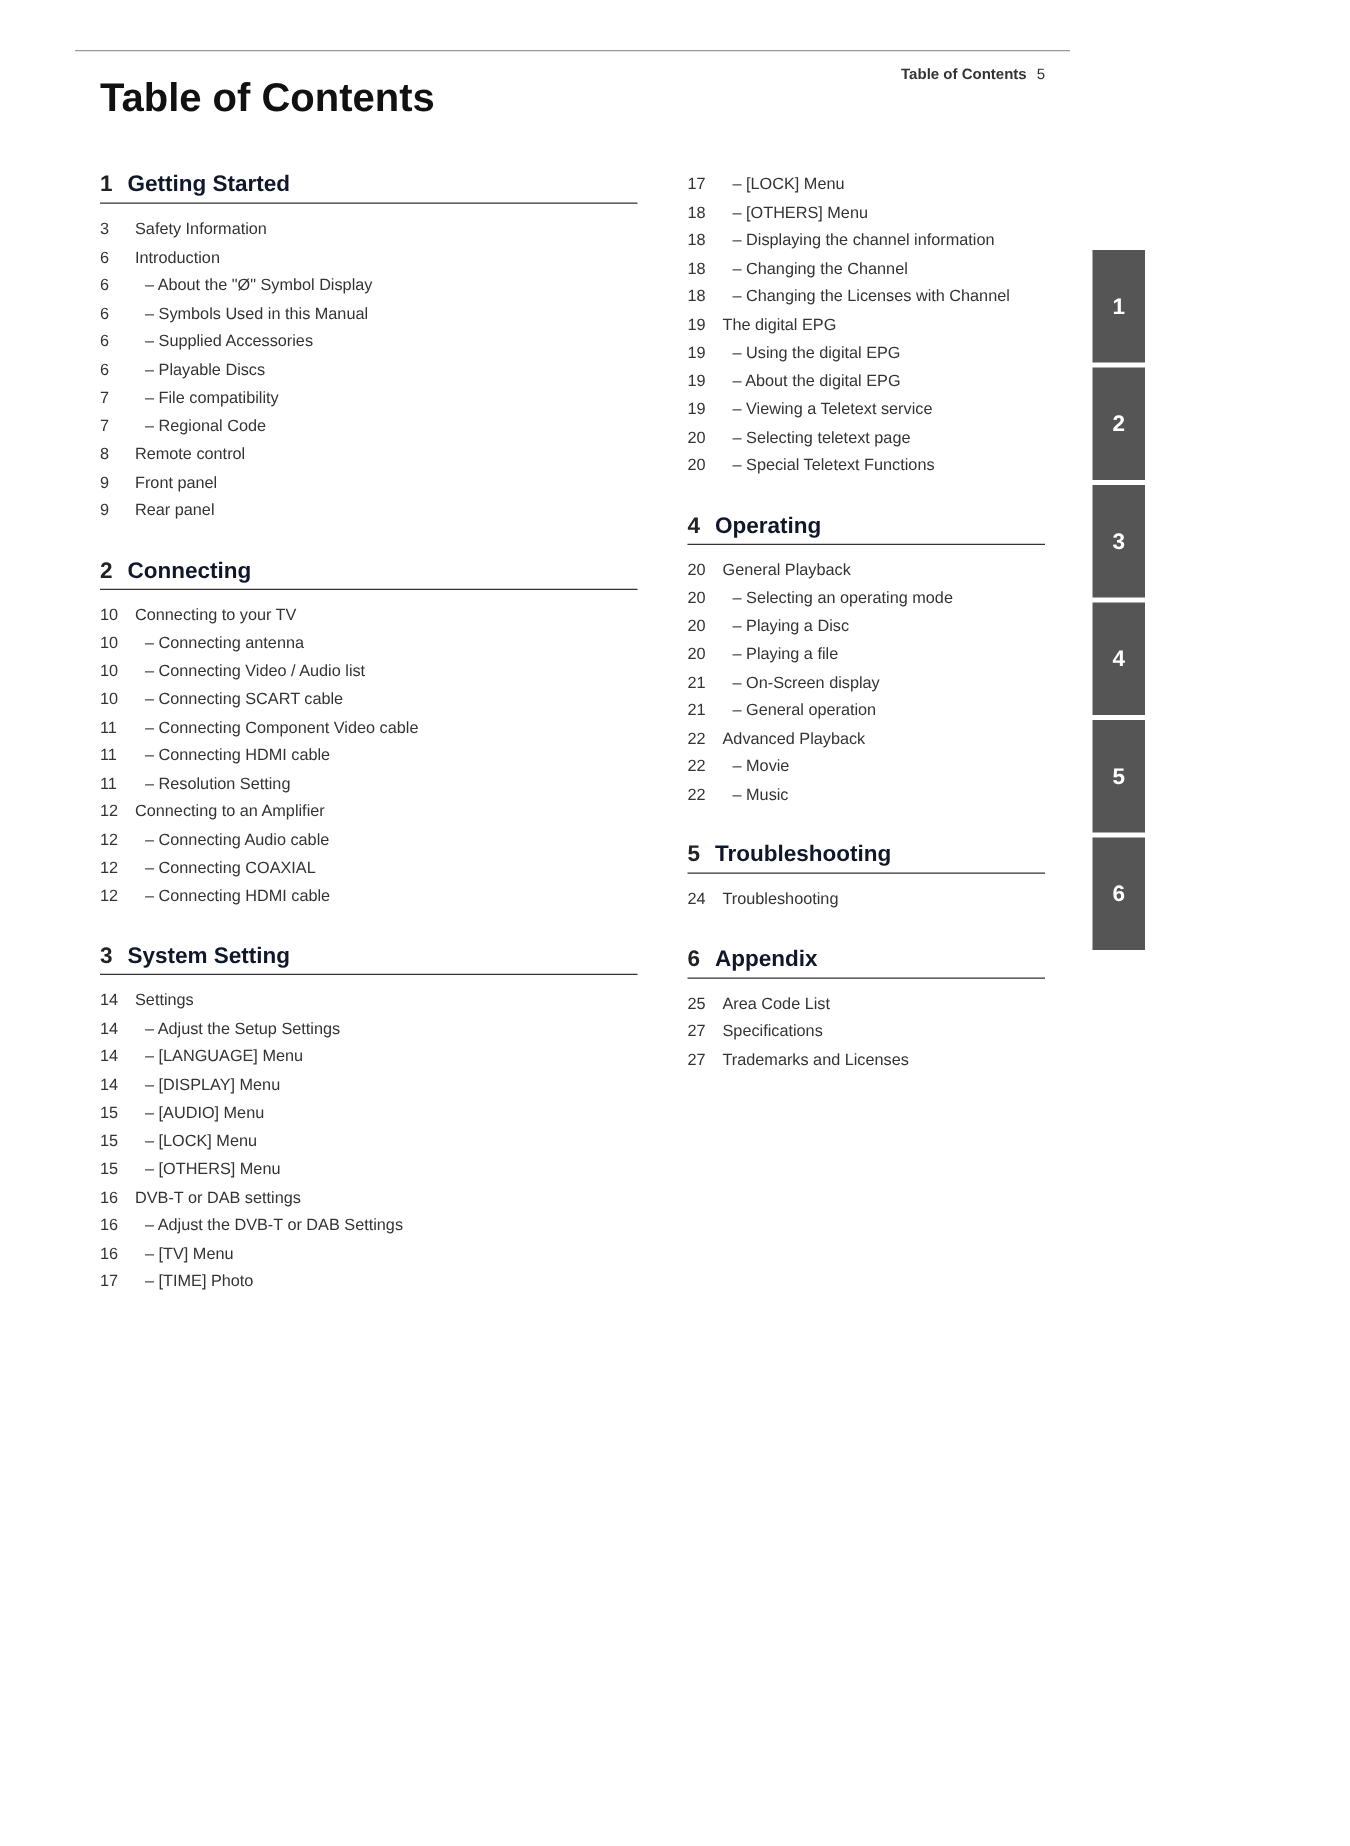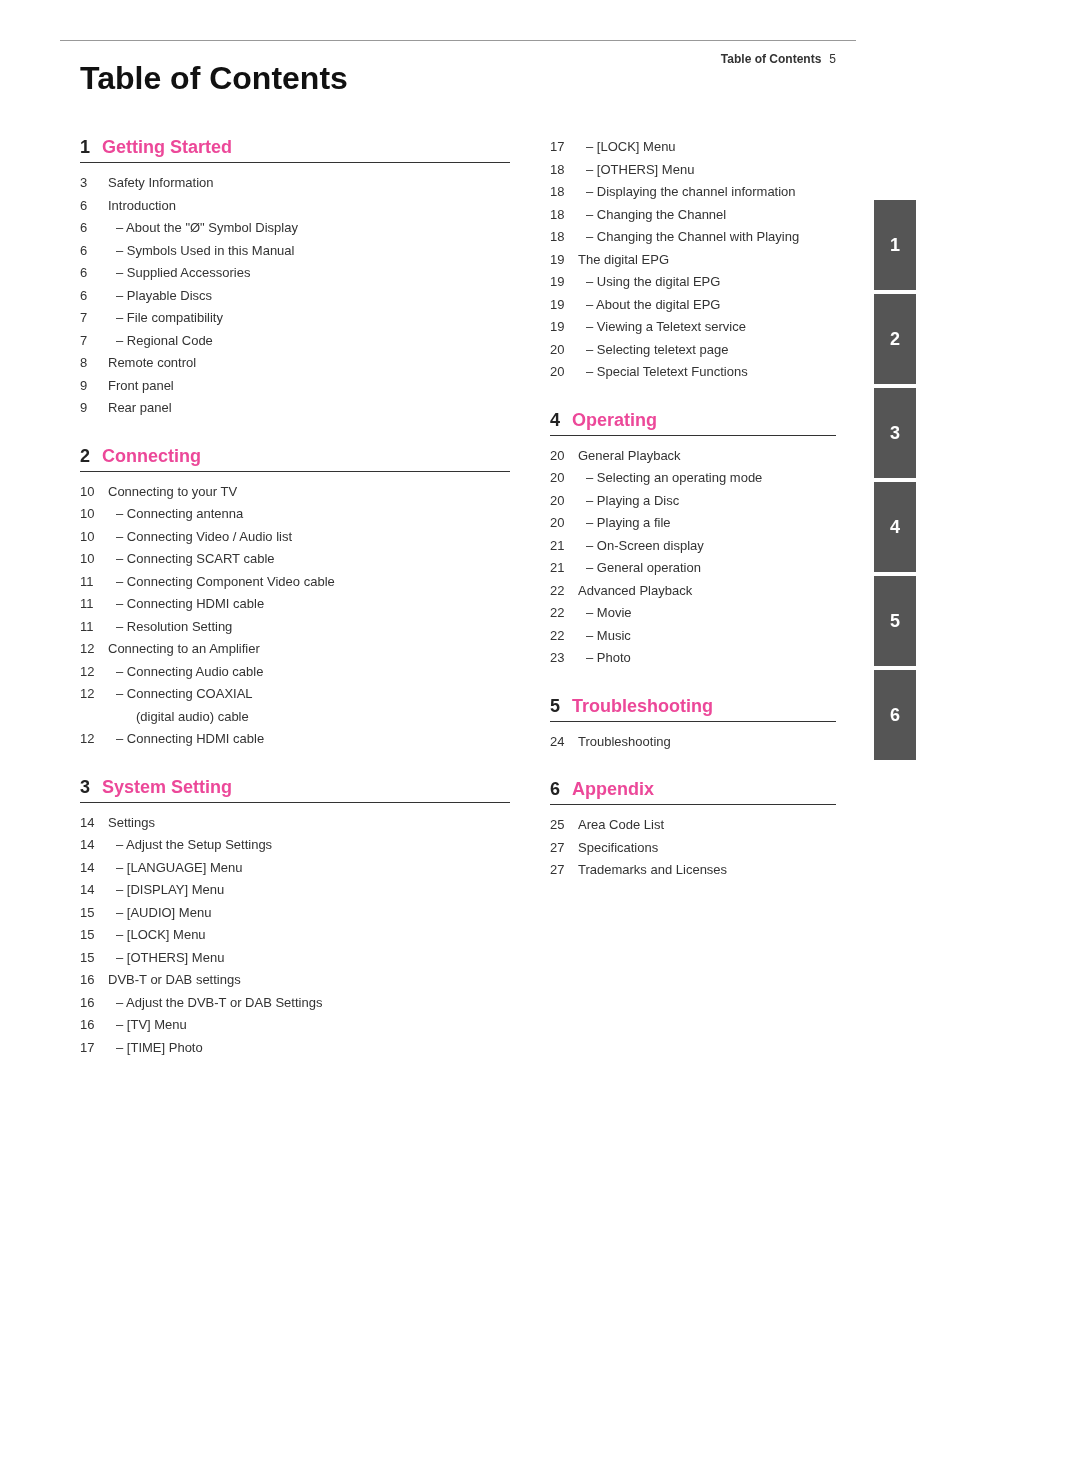--- a/index.html
+++ b/index.html
@@ -109,21 +109,21 @@
 
     .section-number {
       font-size: 18px;
       font-weight: bold;
       color: #222;
     }
 
     .section-title {
       font-size: 18px;
       font-weight: bold;
-      color: #ec4899;
+      color: #0f172a;
     }
 
     
     .toc-entry {
       display: flex;
       align-items: flex-start;
       margin-bottom: 3px;
       line-height: 1.5;
     }
 
@@ -260,24 +260,20 @@
           </div>
         <div class="toc-entry">
             <span class="toc-page">12</span>
             <span class="toc-text sub">– Connecting Audio cable</span>
           </div>
         <div class="toc-entry">
             <span class="toc-page">12</span>
             <span class="toc-text sub">– Connecting COAXIAL</span>
           </div>
         <div class="toc-entry">
-            <span class="toc-page"></span>
-            <span class="toc-text sub" style="padding-left:28px;">(digital audio) cable</span>
-          </div>
-        <div class="toc-entry">
             <span class="toc-page">12</span>
             <span class="toc-text sub">– Connecting HDMI cable</span>
           </div>
       </div>
 
       <div class="section">
         <div class="section-header">
           <span class="section-number">3</span>
           <span class="section-title">System Setting</span>
         </div>
@@ -343,21 +339,21 @@
         <div class="toc-entry">
             <span class="toc-page">18</span>
             <span class="toc-text sub">– Displaying the channel information</span>
           </div>
         <div class="toc-entry">
             <span class="toc-page">18</span>
             <span class="toc-text sub">– Changing the Channel</span>
           </div>
         <div class="toc-entry">
             <span class="toc-page">18</span>
-            <span class="toc-text sub">– Changing the Channel with Playing</span>
+            <span class="toc-text sub">– Changing the Licenses with Channel</span>
           </div>
         <div class="toc-entry">
             <span class="toc-page">19</span>
             <span class="toc-text">The digital EPG</span>
           </div>
         <div class="toc-entry">
             <span class="toc-page">19</span>
             <span class="toc-text sub">– Using the digital EPG</span>
           </div>
         <div class="toc-entry">
@@ -412,24 +408,20 @@
             <span class="toc-text">Advanced Playback</span>
           </div>
         <div class="toc-entry">
             <span class="toc-page">22</span>
             <span class="toc-text sub">– Movie</span>
           </div>
         <div class="toc-entry">
             <span class="toc-page">22</span>
             <span class="toc-text sub">– Music</span>
           </div>
-        <div class="toc-entry">
-            <span class="toc-page">23</span>
-            <span class="toc-text sub">– Photo</span>
-          </div>
       </div>
 
       <div class="section" style="margin-top:24px;">
         <div class="section-header">
           <span class="section-number">5</span>
           <span class="section-title">Troubleshooting</span>
         </div>
         <div class="toc-entry">
             <span class="toc-page">24</span>
             <span class="toc-text">Troubleshooting</span>

